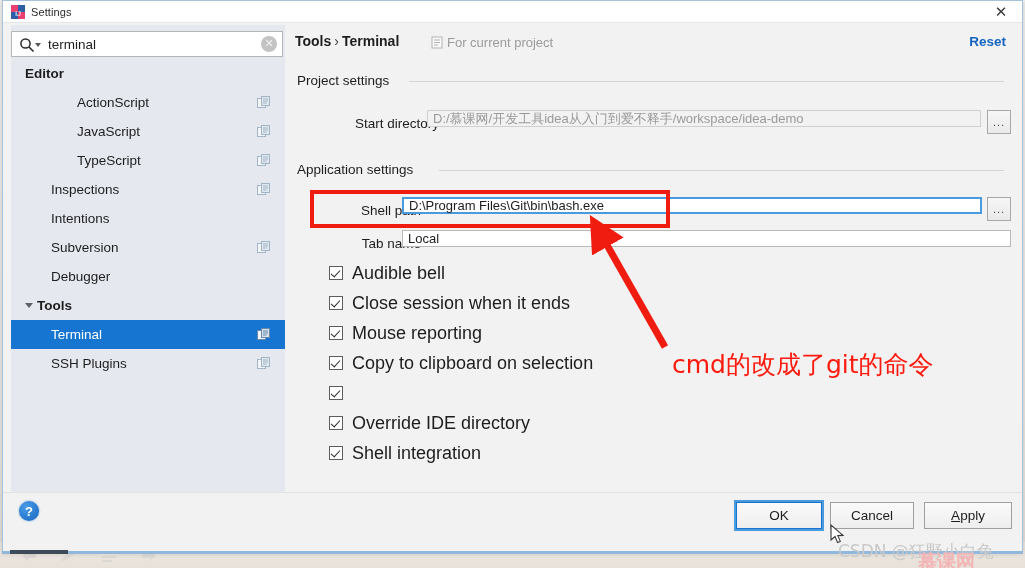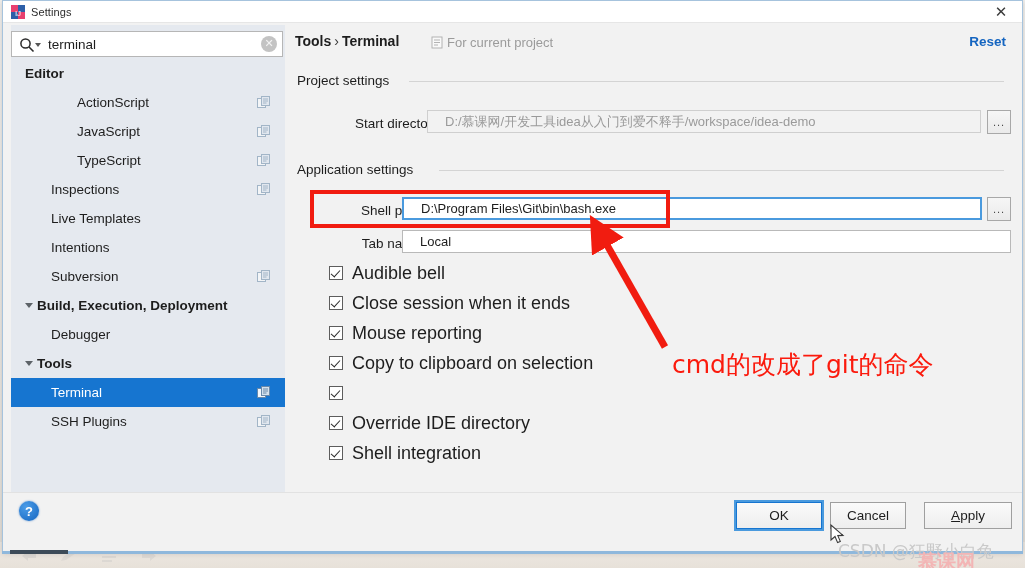--- a/index.html
+++ b/index.html
@@ -152,25 +152,25 @@
   }
   .group-rule {
     position: absolute; height: 1px; background: #d4d4d4;
   }
 
   .field-label {
     position: absolute;
     font-size: 13.5px; color: #1d1d1d; text-align: right; white-space: nowrap;
   }
   .tfield {
-    position: absolute; height: 23px;
+    position: absolute; height: 17px;
     background: #ffffff; border: 1px solid #b9b9b9;
     box-sizing: border-box;
     display: flex; align-items: center;
-    padding-left: 17px;
+    padding-left: 5px;
     font-size: 13px; color: #1d1d1d;
   }
   .tfield.disabled { background: #f2f2f2; border-color: #cfcfcf; color: #9a9a9a; }
   .tfield.focused { border: 2px solid #4a9ade; }
   .browse-btn {
     position: absolute; width: 24px; height: 24px;
     background: linear-gradient(180deg,#f6f6f6,#eaeaea);
     border: 1px solid #a8a8a8;
     box-sizing: border-box;
     display:flex; align-items:center; justify-content:center;
@@ -352,38 +352,31 @@
           <span class="tree-label" style="margin-left: 40px;">Inspections</span>
           <svg class="copy-icon" viewBox="0 0 14 14">
             <rect x="0.5" y="2.5" width="8" height="9" fill="#ffffff" stroke="#6d8ba8"></rect>
             <rect x="4.5" y="0.5" width="8" height="9" fill="#dfe7ef" stroke="#6d8ba8"></rect>
             <line x1="6" y1="3" x2="11" y2="3" stroke="#6d8ba8"></line>
             <line x1="6" y1="5" x2="11" y2="5" stroke="#6d8ba8"></line>
             <line x1="6" y1="7" x2="9.5" y2="7" stroke="#6d8ba8"></line>
           </svg>
         </div>
         <div class="tree-row">
-          <span class="tree-label" style="margin-left: 40px;">Live Templates</span>
-        </div>
-        <div class="tree-row">
           <span class="tree-label" style="margin-left: 40px;">Intentions</span>
         </div>
         <div class="tree-row">
           <span class="tree-label" style="margin-left: 40px;">Subversion</span>
           <svg class="copy-icon" viewBox="0 0 14 14">
             <rect x="0.5" y="2.5" width="8" height="9" fill="#ffffff" stroke="#6d8ba8"></rect>
             <rect x="4.5" y="0.5" width="8" height="9" fill="#dfe7ef" stroke="#6d8ba8"></rect>
             <line x1="6" y1="3" x2="11" y2="3" stroke="#6d8ba8"></line>
             <line x1="6" y1="5" x2="11" y2="5" stroke="#6d8ba8"></line>
             <line x1="6" y1="7" x2="9.5" y2="7" stroke="#6d8ba8"></line>
           </svg>
-        </div>
-        <div class="tree-row">
-          <div class="tw"></div>
-          <span class="tree-label bold" style="margin-left: 26px;">Build, Execution, Deployment</span>
         </div>
         <div class="tree-row">
           <span class="tree-label" style="margin-left: 40px;">Debugger</span>
         </div>
         <div class="tree-row">
           <div class="tw"></div>
           <span class="tree-label bold" style="margin-left: 26px;">Tools</span>
         </div>
         <div class="tree-row selected">
           <span class="tree-label" style="margin-left: 40px;">Terminal</span>
@@ -469,21 +462,21 @@
             <span class="cbox"></span>
             <span class="cb-label">Shell integration</span>
           </div>
         </div>
 
     </div>
 
     <div class="footer">
       <div class="help-btn">?</div>
       <div class="dlg-btn default" style="left:733px; top:9px; width:86px;">OK</div>
-      <div class="dlg-btn" style="left:827px; top:9px; width:76px;">Cancel</div>
+      <div class="dlg-btn" style="left:827px; top:9px; width:84px;">Cancel</div>
       <div class="dlg-btn" style="left:921px; top:9px; width:88px;">
         <span><u>A</u><span>pply</span></span>
       </div>
     </div>
 
   </div>
 
   <div class="anno-box" style="left:310px; top:190px; width:360px; height:38px;"></div>
 
   <svg class="anno-arrow" width="1025" height="568">

